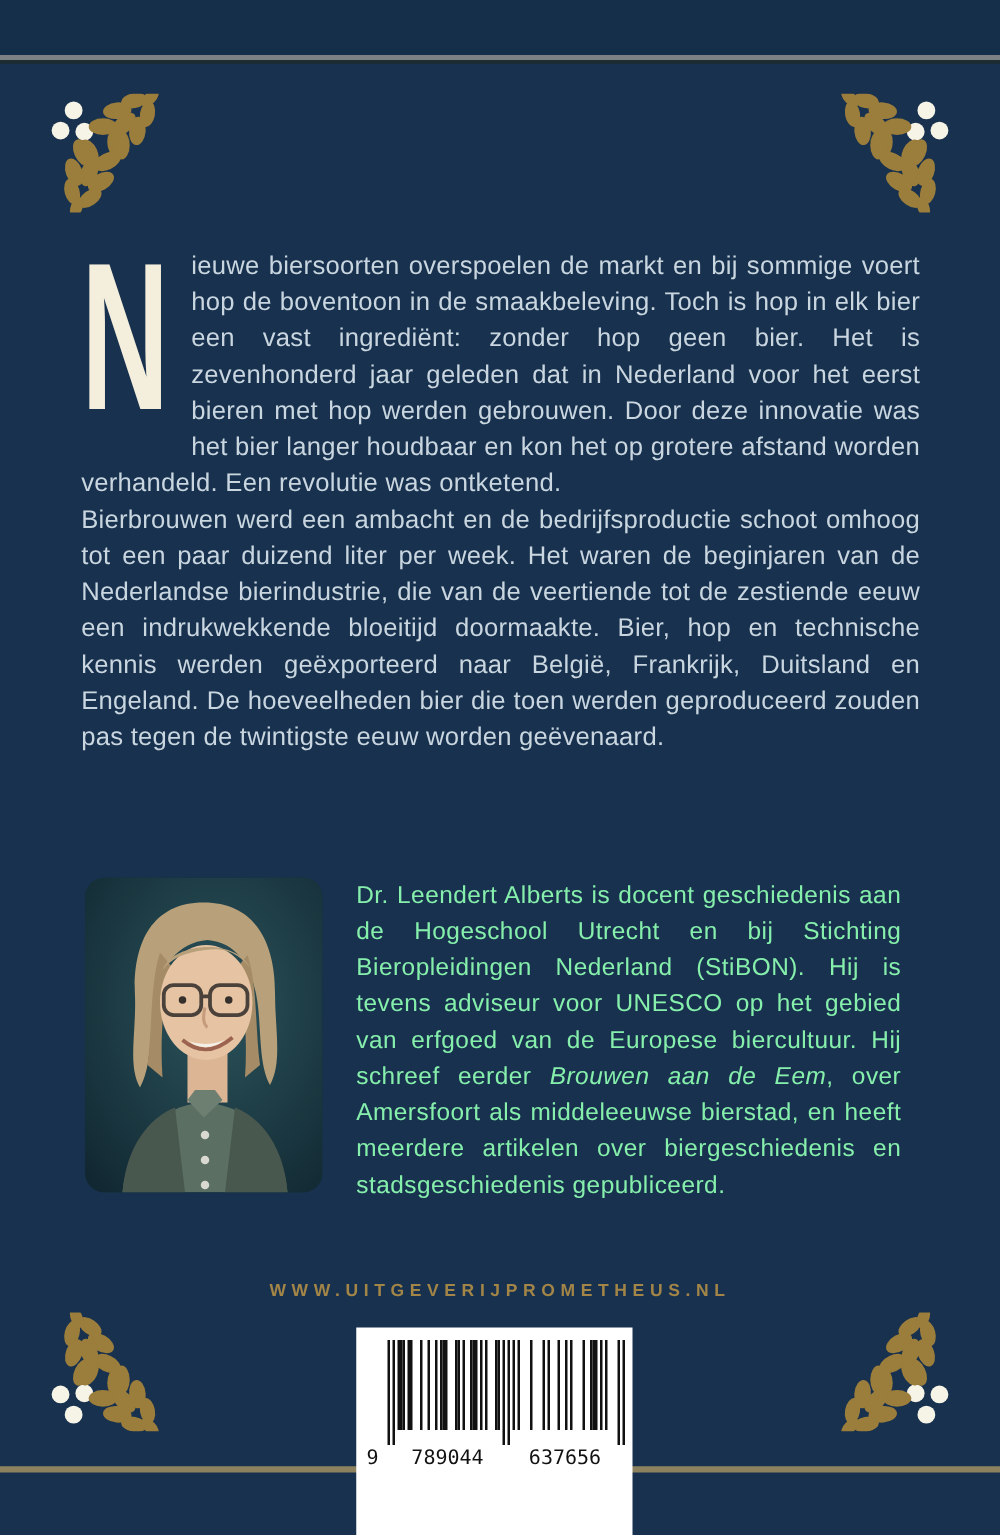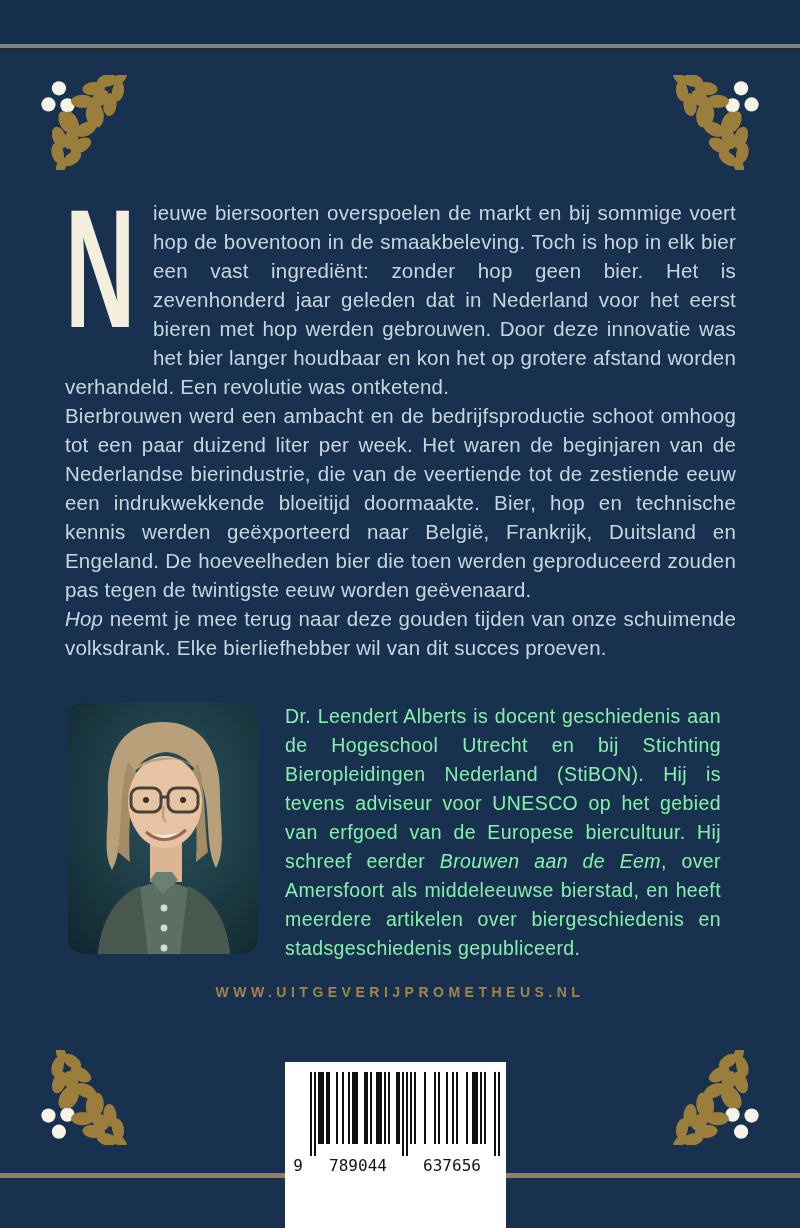--- a/index.html
+++ b/index.html
@@ -42,21 +42,21 @@
     border-radius:16px;overflow:hidden;background:#16323a;
   }
   .bio{
     position:absolute;left:285px;top:702px;width:436px;margin:0;
     color:#86efac;font-size:19.5px;line-height:29px;text-align:justify;
     letter-spacing:0.4px;
   }
 
   
   .website{
-    position:absolute;left:0;top:984px;width:100%;
+    position:absolute;left:0;top:1024px;width:100%;
     text-align:center;color:#a28547;font-size:14px;font-weight:bold;
     letter-spacing:4.5px;
   }
 
   
   .bottom-line{position:absolute;left:0;top:1173px;width:100%;height:5px;background:#8d8260;z-index:1;}
 
   
   .barcode-box{
     position:absolute;left:285px;top:1062px;width:221px;height:166px;
@@ -109,21 +109,20 @@
       <use href="#hop-ornament"></use>
     </svg>
 
   <div class="blurb">
     <p>
       <span class="dropcap">
           <span class="dropcap-inner">N</span>
         </span><span>ieuwe biersoorten overspoelen de markt en bij sommige voert hop de boventoon in de smaakbeleving. Toch is hop in elk bier een vast ingrediënt: zonder hop geen bier. Het is zevenhonderd jaar geleden dat in Nederland voor het eerst bieren met hop werden gebrouwen. Door deze innovatie was het bier langer houdbaar en kon het op grotere afstand worden verhandeld. Een revolutie was ontketend.</span>
     </p>
     <p>Bierbrouwen werd een ambacht en de bedrijfsproductie schoot omhoog tot een paar duizend liter per week. Het waren de beginjaren van de Nederlandse bierindustrie, die van de veertiende tot de zestiende eeuw een indrukwekkende bloeitijd doormaakte. Bier, hop en technische kennis werden geëxporteerd naar België, Frankrijk, Duitsland en Engeland. De hoeveelheden bier die toen werden geproduceerd zouden pas tegen de twintigste eeuw worden geëvenaard.</p>
-    <p><em>Hop</em><span> neemt je mee terug naar deze gouden tijden van onze schuimende volksdrank. Elke bierliefhebber wil van dit succes proeven.</span></p>
   </div>
 
   <div class="author-photo">
     <svg width="190" height="252" viewBox="0 0 190 252">
       <defs>
         <radialGradient id="pbg" cx="55%" cy="40%" r="80%">
           <stop offset="0%" stop-color="#2c545c"></stop>
           <stop offset="100%" stop-color="#102630"></stop>
         </radialGradient>
       </defs>

